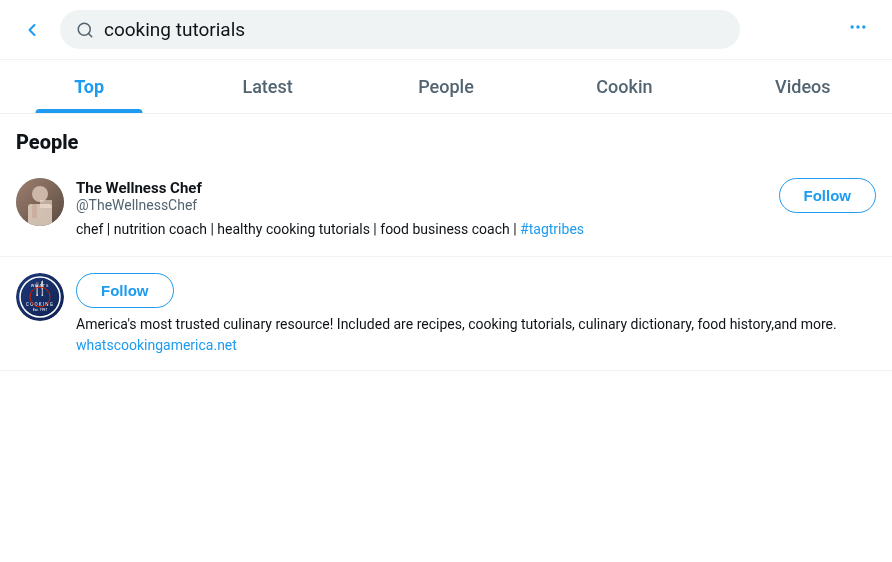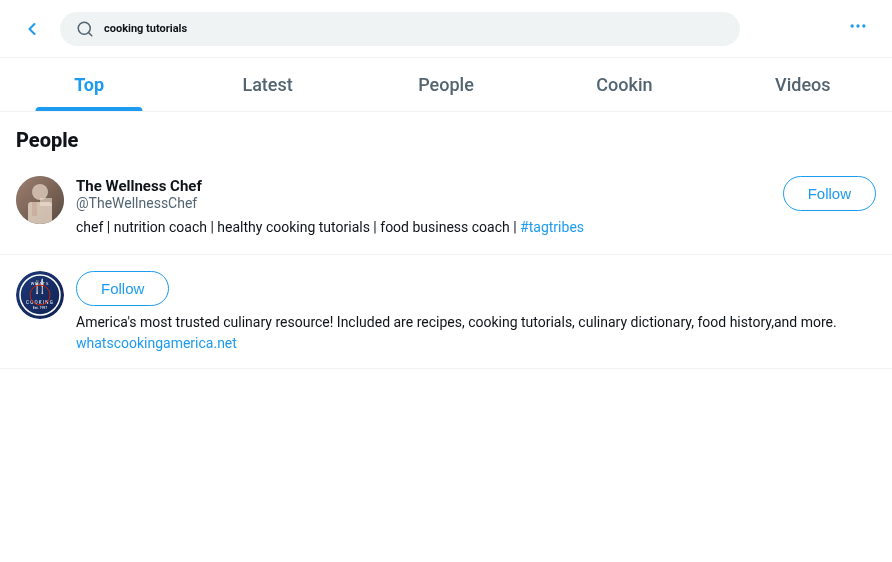--- a/index.html
+++ b/index.html
@@ -41,27 +41,26 @@
       gap: 10px;
       max-width: 680px;
     }
     .search-icon-wrap {
       color: #536471;
       font-size: 16px;
       display: flex;
       align-items: center;
     }
     .search-input-text {
-      font-size: 11px;
+      font-size: 19px;
       color: #0f1419;
       background: transparent;
       border: none;
       outline: none;
       width: 100%;
-      font-weight: bold;
     }
     .more-btn {
       background: none;
       border: none;
       cursor: pointer;
       color: #1d9bf0;
       font-size: 18px;
       margin-left: auto;
       padding: 6px 8px;
       letter-spacing: 2px;
@@ -155,21 +154,21 @@
     .handle {
       font-size: 14px;
       color: #536471;
     }
     .follow-btn {
       background: #fff;
       border: 1.5px solid #1d9bf0;
       border-radius: 50px;
       color: #1d9bf0;
       font-size: 15px;
-      font-weight: 400;
+      font-weight: 700;
       padding: 8px 24px;
       cursor: pointer;
       white-space: nowrap;
       flex-shrink: 0;
       transition: background 0.15s;
     }
     .bio {
       font-size: 14px;
       color: #0f1419;
       margin-top: 6px;

